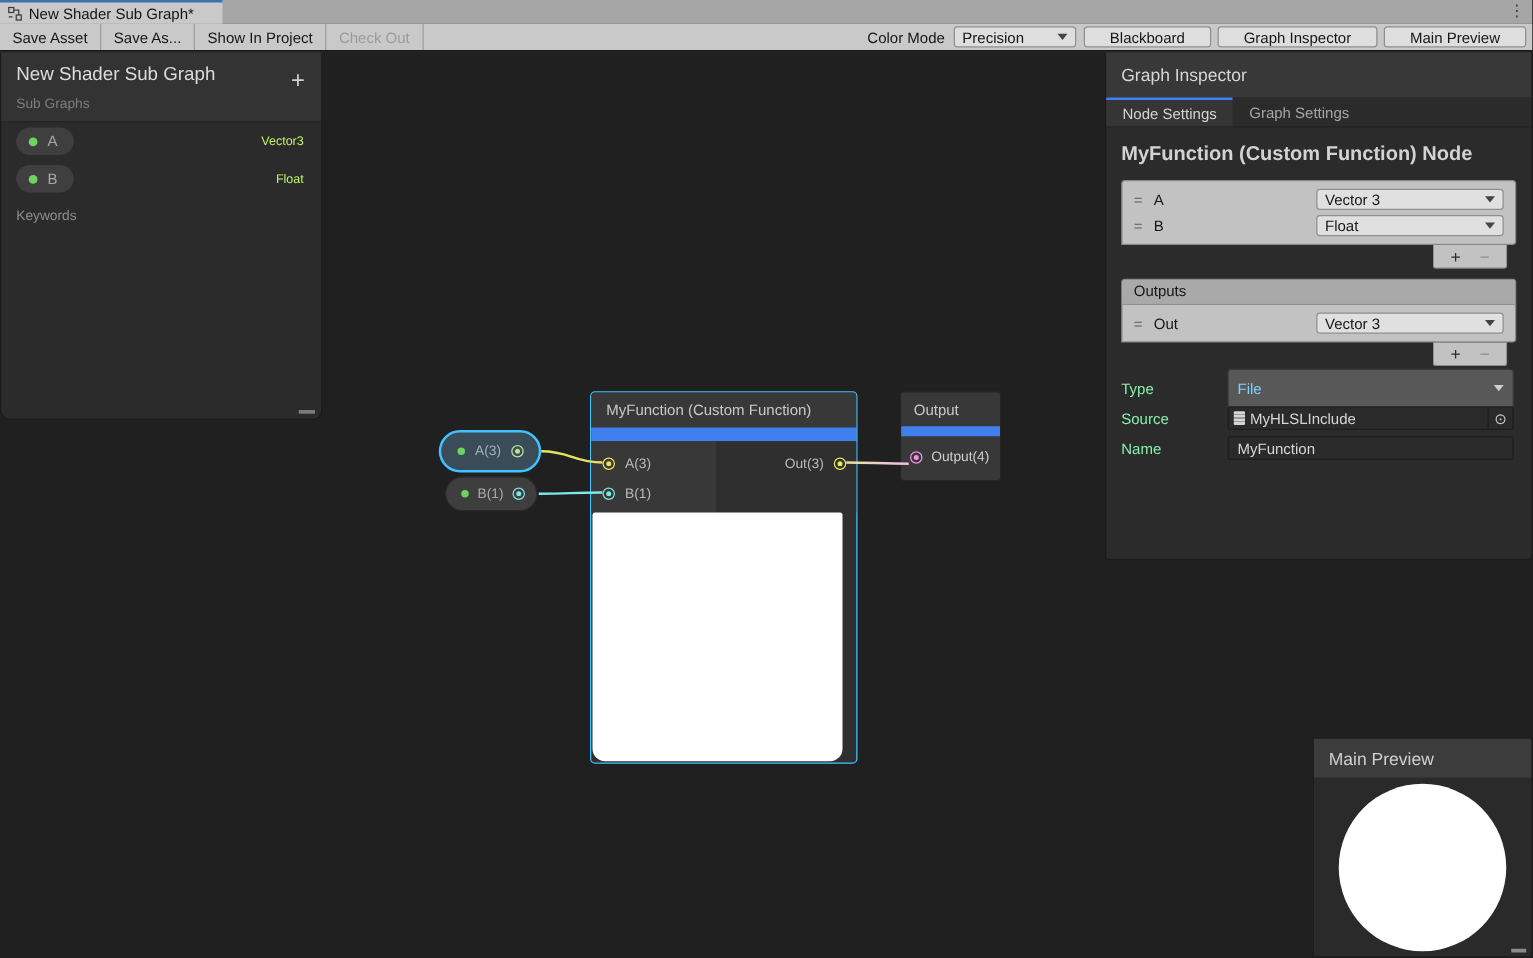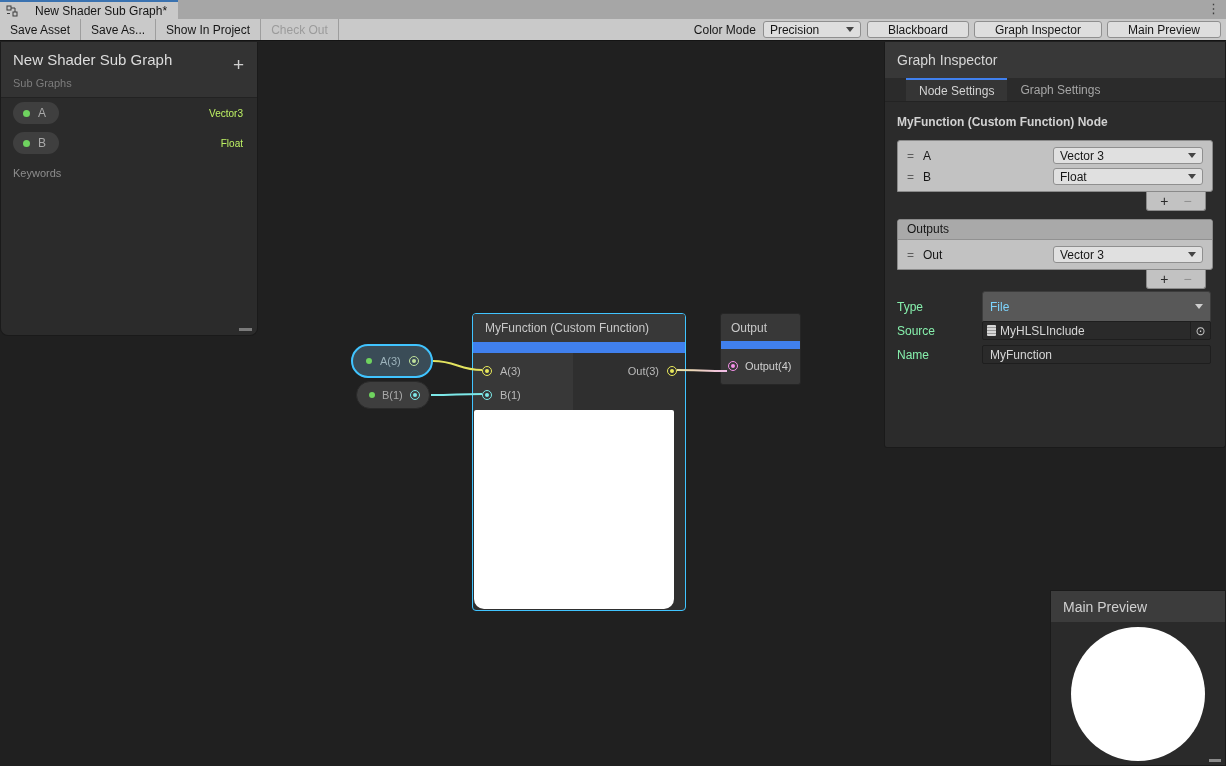--- a/index.html
+++ b/index.html
@@ -2,21 +2,21 @@
 <html><head>
 <meta charset="utf-8">
 <style>
   * { box-sizing: border-box; margin: 0; padding: 0; }
   html,body { width:1226px; height:766px; overflow:hidden; }
   body { font-family:"Liberation Sans", sans-serif; background:#202020; position:relative; }
 
   
   .tabbar { position:absolute; left:0; top:0; width:1226px; height:19px; background:#a6a6a6; }
   .tab { position:absolute; left:0; top:0; width:178px; height:19px; background:#c9c9c9;
-         border-top:2px solid #3a72b0; display:flex; align-items:center; gap:17px;
+         border-top:2px solid #3a72b0; display:flex; align-items:center; gap:5px;
          padding-left:6px; font-size:12px; color:#141414; }
   .tab-icon { width:12px; height:12px; flex:none; }
   .menu-dots { position:absolute; right:6px; top:1px; font-size:13px; color:#3c3c3c; }
 
   .toolbar { position:absolute; left:0; top:19px; width:1226px; height:22px; background:#c9c9c9;
              border-bottom:1px solid #141414; display:flex; align-items:center; font-size:12px; color:#161616; }
   .tbtn { height:100%; display:flex; align-items:center; padding:0 10px; border-right:1px solid #9e9e9e; cursor:default; }
   .tbtn.disabled { color:#9b9b9b; }
   .tb-spacer { flex:1; }
   .tb-label { margin:0 7px 0 8px; }
@@ -83,22 +83,22 @@
   .out-strip { height:8px; background:#4080ee; }
   .out-body { height:34px; display:flex; align-items:center; gap:7px; padding-left:7px; font-size:11px; color:#cfcfcf; }
 
   
   .inspector { position:absolute; left:884px; top:42px; width:342px; height:406px; background:#2b2b2b;
                border:1px solid #1a1a1a; border-top:none; border-radius:0 0 3px 3px; z-index:6; }
   .gi-header { height:36px; background:#383838; display:flex; align-items:center; padding-left:12px;
                font-size:14px; color:#d6d6d6; }
   .gi-tabs { height:24px; display:flex; background:#2b2b2b; border-bottom:1px solid #232323; }
   .gi-tab { padding:0 13px; font-size:12px; color:#a6a6a6; display:flex; align-items:center; cursor:default; }
-  .gi-tab.active { background:#353535; border-top:2px solid #4080ee; color:#d4d4d4;margin-left:21px; }
-  .gi-nodeheader { font-size:12px; font-weight:bold; color:#d2d2d2; padding:13px 12px 11px; }
+  .gi-tab.active { background:#353535; border-top:2px solid #4080ee; color:#d4d4d4; }
+  .gi-nodeheader { font-size:16px; font-weight:bold; color:#d2d2d2; padding:13px 12px 11px; }
 
   .ulist { margin:0 12px; background:#c2c2c2; border:1px solid #8a8a8a; border-radius:3px 3px 3px 0; }
   .ulist-header { background:#a9a9a9; border-bottom:1px solid #919191; padding:2px 9px 3px; font-size:12px;
                   color:#161616; border-radius:2px 2px 0 0; }
   .ulist-row { display:flex; align-items:center; padding:2px 9px; gap:9px; }
   .handle { color:#5c5c5c; font-size:12px; flex:none; }
   .ulist-name { font-size:12px; color:#161616; flex:1; }
   .dd-inlist { width:150px; background:#e0e0e0; border:1px solid #8f8f8f; border-radius:3px; height:17px;
                font-size:12px; color:#161616; display:flex; align-items:center; justify-content:space-between; padding:0 6px; }
   .ulist-pad { height:4px; }

